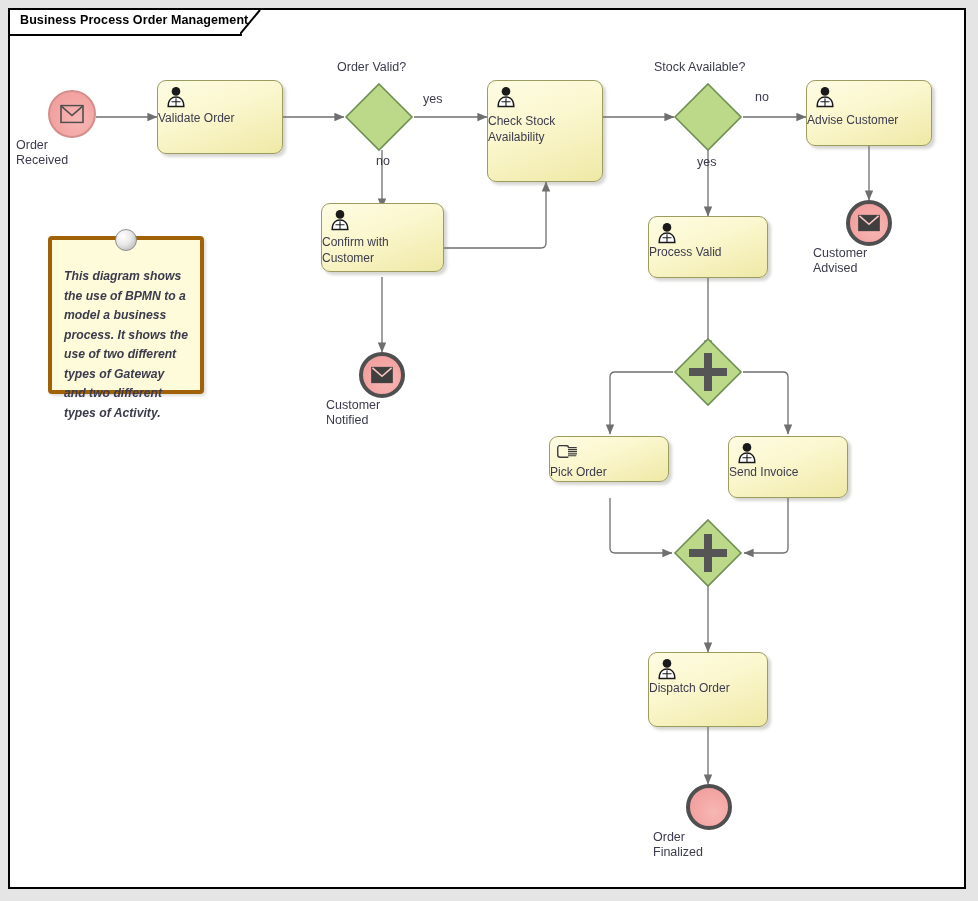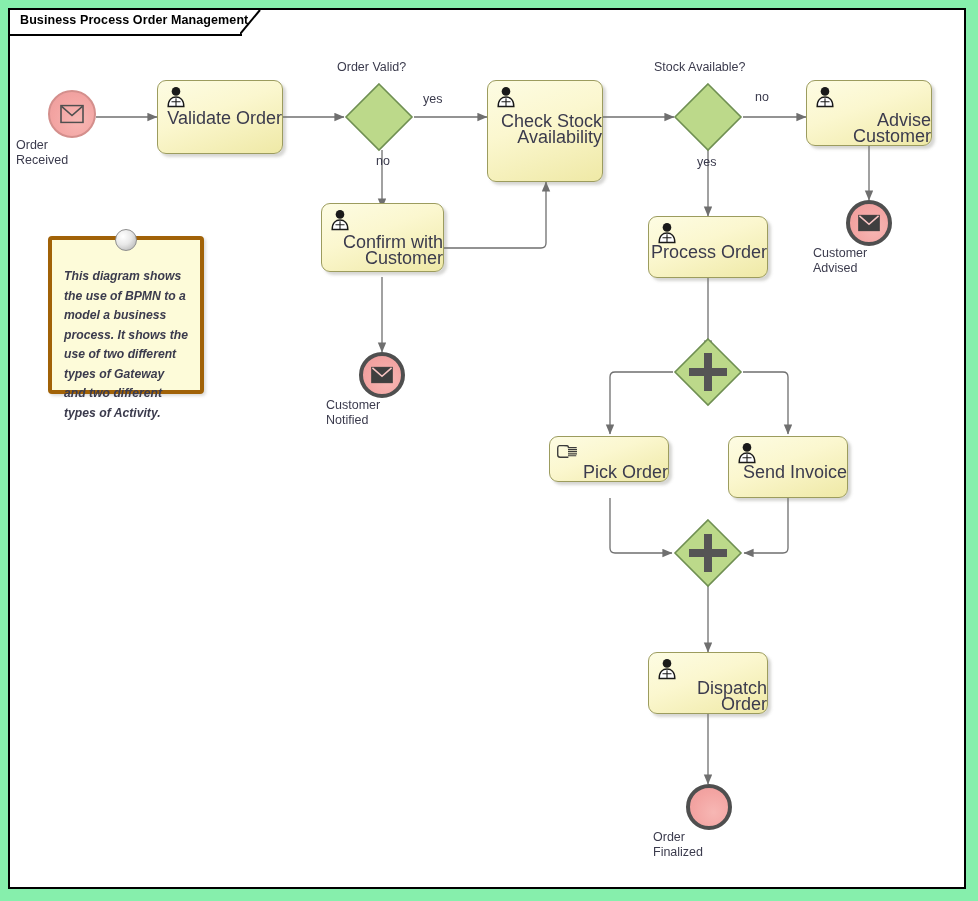--- a/index.html
+++ b/index.html
@@ -7,21 +7,21 @@
     padding: 0;
     background: #ffffff;
   }
   body {
     font-family: "Liberation Sans", sans-serif;
   }
   #canvas {
     position: relative;
     width: 978px;
     height: 901px;
-    background: #86efac;
+    background: #e5e5e5;
     overflow: hidden;
   }
   
   .frame {
     position: absolute;
     left: 8px;
     top: 8px;
     width: 958px;
     height: 881px;
     border: 2px solid #000000;
@@ -106,22 +106,22 @@
     box-sizing: border-box;
     border: 1px solid #9c9c5e;
     border-radius: 9px;
     background: linear-gradient(160deg, #fdfce3 0%, #fbf7cf 42%, #efe9a6 100%);
     box-shadow: 3px 3px 3px rgba(120,120,110,0.30);
   }
   .task-label {
     position: absolute;
     left: 0;
     right: 0;
-    text-align: right;
-    font-size: 18px;
+    text-align: left;
+    font-size: 12px;
     color: #3b3b4d;
     line-height: 16px;
     white-space: pre-line;
   }
   .task-icon {
     position: absolute;
     left: 7px;
     top: 5px;
     width: 22px;
     height: 22px;
@@ -280,21 +280,21 @@
     <div class="task-label" style="top:30px;">Confirm with
 Customer</div>
   </div>
 
   <div class="task" style="left:648px; top:216px; width:120px; height:62px;">
     <svg class="task-icon" viewBox="0 0 22 22">
       <ellipse cx="11" cy="5.4" rx="4.3" ry="4.3" fill="#1a1a1a"></ellipse>
       <path d="M3.2 20.5 C3.2 13.6 7 11 11 11 C15 11 18.8 13.6 18.8 20.5 Z" fill="#ffffff" stroke="#1a1a1a" stroke-width="1.5"></path>
       <path d="M11 12.2 L11 20.2 M6.5 15.8 L15.5 15.8" stroke="#1a1a1a" stroke-width="1.1" fill="none"></path>
     </svg>
-    <div class="task-label" style="top:27px;">Process Order</div>
+    <div class="task-label" style="top:27px;">Process Valid</div>
   </div>
 
   <div class="task" style="left:549px; top:436px; width:120px; height:46px;">
     <svg class="task-icon" viewBox="0 0 24 22">
       <path d="M21.5 5.2 L12.4 5.2 C12.4 5.2 12.9 3.4 11.0 3.1 C9.1 2.8 2.5 3.0 2.5 3.0
                C2.5 3.0 0.8 3.3 0.8 5.6 C0.8 7.9 0.8 13.3 0.8 13.3
                C0.8 13.3 1.0 15.6 3.3 15.6 L12.4 15.6" fill="none" stroke="#3b3b3b" stroke-width="1.5" stroke-linejoin="round"></path>
       <path d="M12.0 7.3 L21.8 7.3 M12.0 9.6 L21.8 9.6 M12.0 11.9 L21.8 11.9 M12.0 14.0 L21.0 14.0" fill="none" stroke="#3b3b3b" stroke-width="1.3"></path>
     </svg>
     <div class="task-label" style="top:27px;">Pick Order</div>
@@ -302,21 +302,21 @@
 
   <div class="task" style="left:728px; top:436px; width:120px; height:62px;">
     <svg class="task-icon" viewBox="0 0 22 22">
       <ellipse cx="11" cy="5.4" rx="4.3" ry="4.3" fill="#1a1a1a"></ellipse>
       <path d="M3.2 20.5 C3.2 13.6 7 11 11 11 C15 11 18.8 13.6 18.8 20.5 Z" fill="#ffffff" stroke="#1a1a1a" stroke-width="1.5"></path>
       <path d="M11 12.2 L11 20.2 M6.5 15.8 L15.5 15.8" stroke="#1a1a1a" stroke-width="1.1" fill="none"></path>
     </svg>
     <div class="task-label" style="top:27px;">Send Invoice</div>
   </div>
 
-  <div class="task" style="left:648px; top:652px; width:120px; height:62px;">
+  <div class="task" style="left:648px; top:652px; width:120px; height:75px;">
     <svg class="task-icon" viewBox="0 0 22 22">
       <ellipse cx="11" cy="5.4" rx="4.3" ry="4.3" fill="#1a1a1a"></ellipse>
       <path d="M3.2 20.5 C3.2 13.6 7 11 11 11 C15 11 18.8 13.6 18.8 20.5 Z" fill="#ffffff" stroke="#1a1a1a" stroke-width="1.5"></path>
       <path d="M11 12.2 L11 20.2 M6.5 15.8 L15.5 15.8" stroke="#1a1a1a" stroke-width="1.1" fill="none"></path>
     </svg>
     <div class="task-label" style="top:27px;">Dispatch Order</div>
   </div>
 
   <div class="gateway" style="left:344px; top:82px; width:70px; height:70px;">
     <svg width="70" height="70" viewBox="0 0 70 70">

